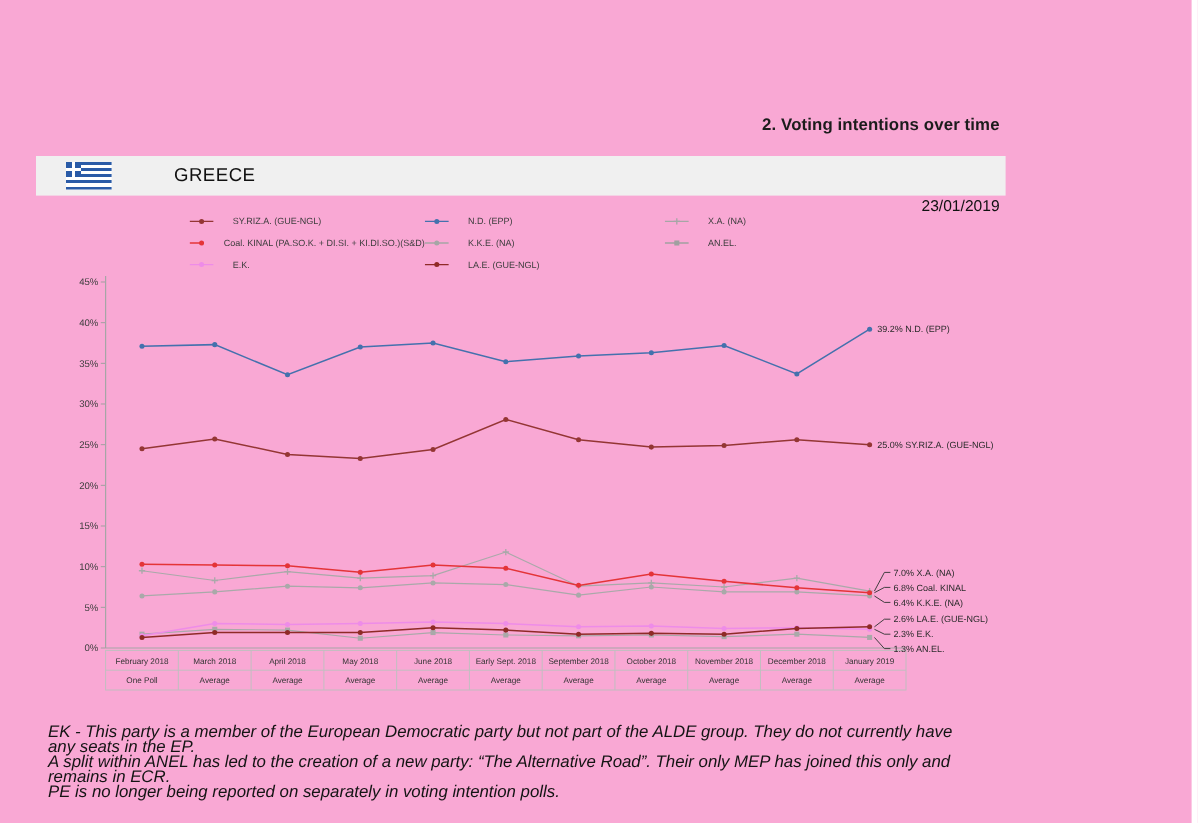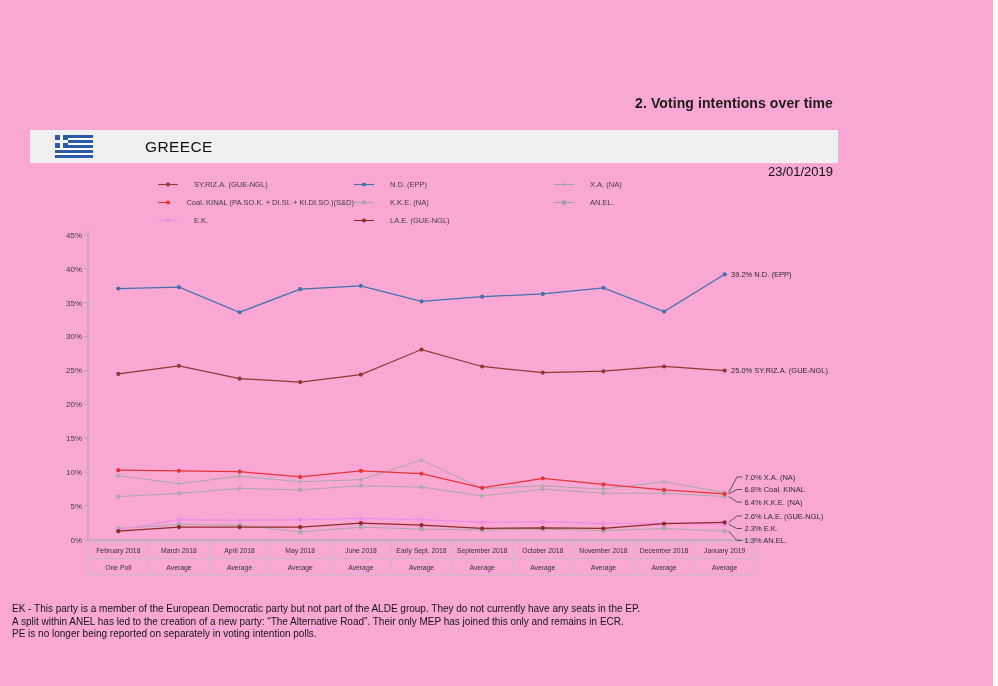--- a/index.html
+++ b/index.html
@@ -22,21 +22,21 @@
   .report-date{
     position:absolute;top:164px;right:160px;font-weight:normal;font-size:13px;color:#111;
   }
   .legend{
     position:absolute;left:158px;top:180px;
     display:grid;grid-template-columns:196px 200px 220px;row-gap:7px;
   }
   .legend-item{display:flex;align-items:flex-start;gap:16px;height:11px;font-size:7.5px;color:#3d3d3d;white-space:nowrap;}
   .chart-wrap{position:absolute;left:40px;top:228px;width:950px;height:372px;}
   .footnotes{
-    position:absolute;left:12px;top:603px;font-size:10px;line-height:12.5px;color:#141414;width:760px;
+    position:absolute;left:40px;top:603px;font-size:14px;line-height:12.5px;color:#141414;width:760px;font-style:italic;
   }
 </style>
 </head>
 <body>
 
 <div class="page">
 
   <div class="section-title">2. Voting intentions over time</div>
 
   <div class="band"></div>

